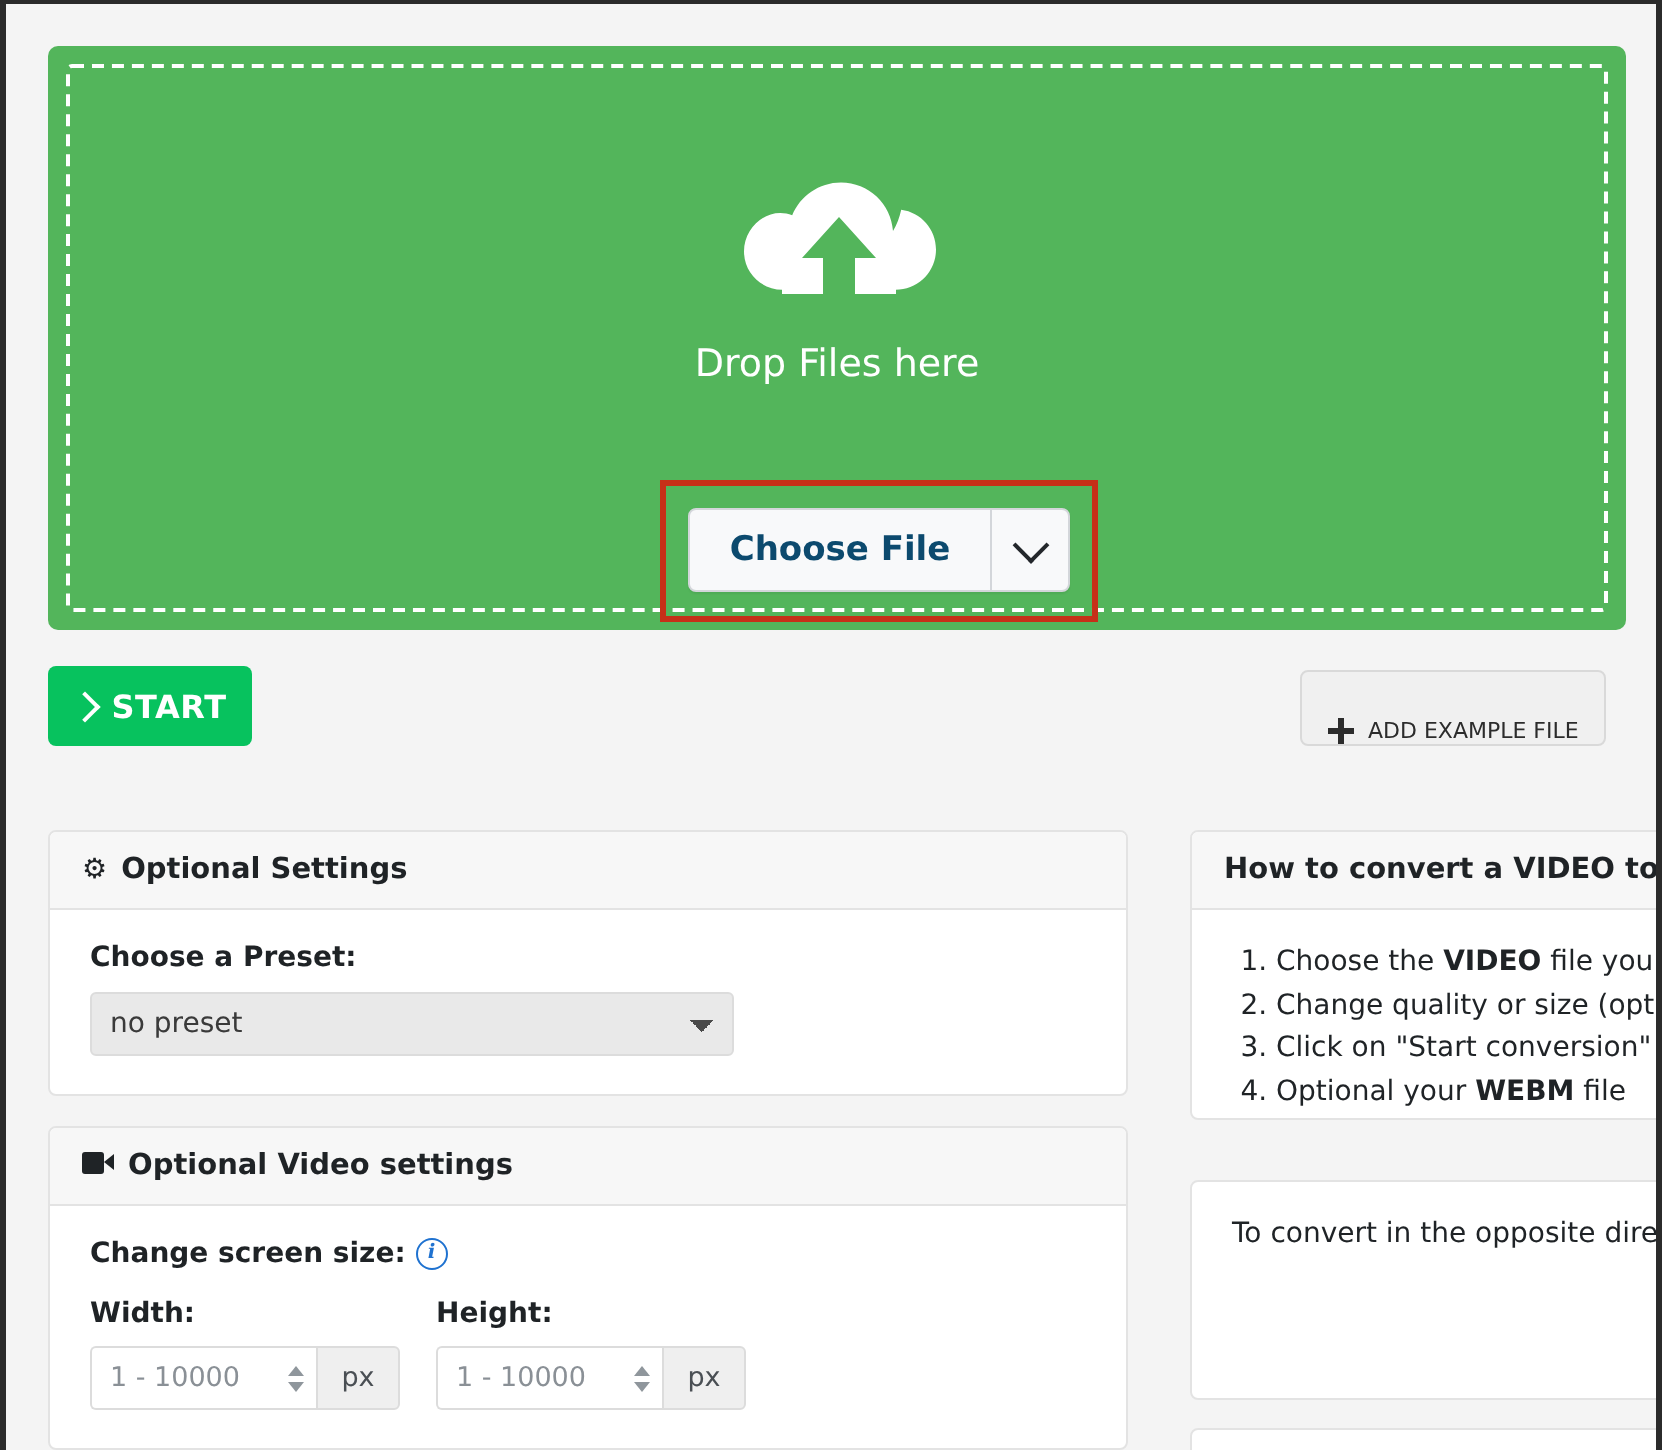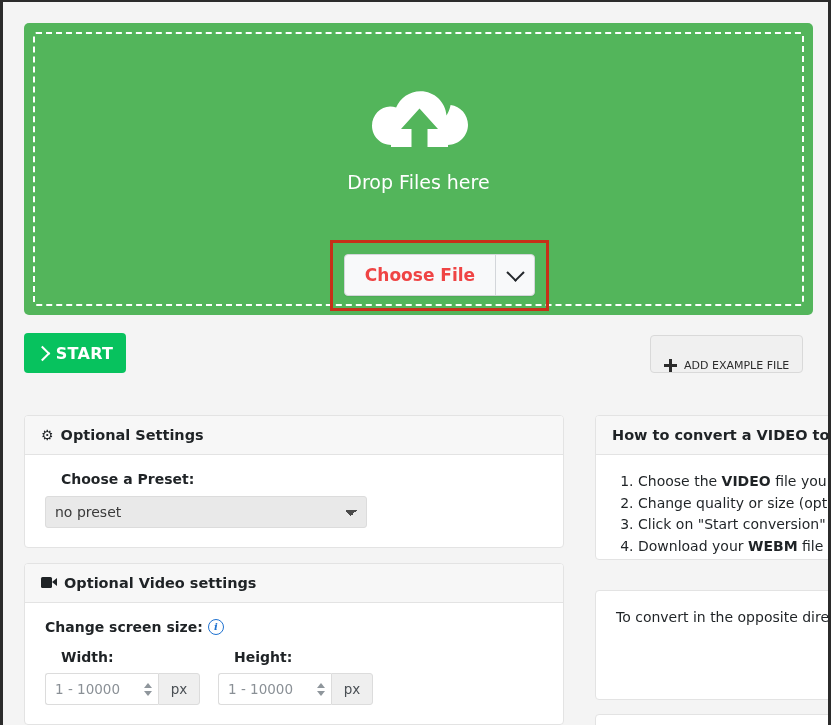--- a/index.html
+++ b/index.html
@@ -96,21 +96,21 @@
     align-items: stretch;
     box-shadow: 0 1px 1px rgba(0,0,0,0.06);
   }
   .choose-main {
     flex: 1 1 auto;
     display: flex;
     align-items: center;
     justify-content: center;
     font-size: 17px;
     font-weight: bold;
-    color: #ef4444;
+    color: #0c4a6e;
     background: transparent;
     border: none;
     cursor: pointer;
     font-family: "DejaVu Sans", "Liberation Sans", sans-serif;
     padding-bottom: 1px;
   }
   .choose-split {
     width: 38px;
     border-left: 1px solid #d3d6da;
     display: flex;
@@ -250,21 +250,21 @@
     width: 0; height: 0;
     border-top: 4.5px solid transparent;
     border-bottom: 4.5px solid transparent;
     border-right: 5px solid #1f2326;
   }
 
   .field-label {
     font-size: 14px;
     font-weight: bold;
     color: #1f2326;
-    margin: 0 0 9px 16px;
+    margin: 0 0 9px 0;
   }
   .preset-select {
     display: block;
     width: 322px;
     height: 32px;
     background: #e9e9e9;
     border: 1px solid #dcdcdc;
     border-radius: 3px;
     padding: 0 18px 0 9px;
     font-size: 14px;
@@ -487,21 +487,21 @@
           <li>
             <span>Choose the </span><b>VIDEO</b><span> file you want to convert</span>
           </li>
           <li>
             <span>Change quality or size (optional)</span><b></b><span></span>
           </li>
           <li>
             <span>Click on "Start conversion" to convert</span><b></b><span></span>
           </li>
           <li>
-            <span>Download your </span><b>WEBM</b><span> file</span>
+            <span>Optional your </span><b>WEBM</b><span> file</span>
           </li>
         </ol>
       </div>
     </div>
 
     <div class="panel" id="panel-opposite">
       <div class="panel-body">
         <p class="opposite-text">
           <span>To convert in the opposite direction, click here to convert from WEBM to </span>
         </p>

